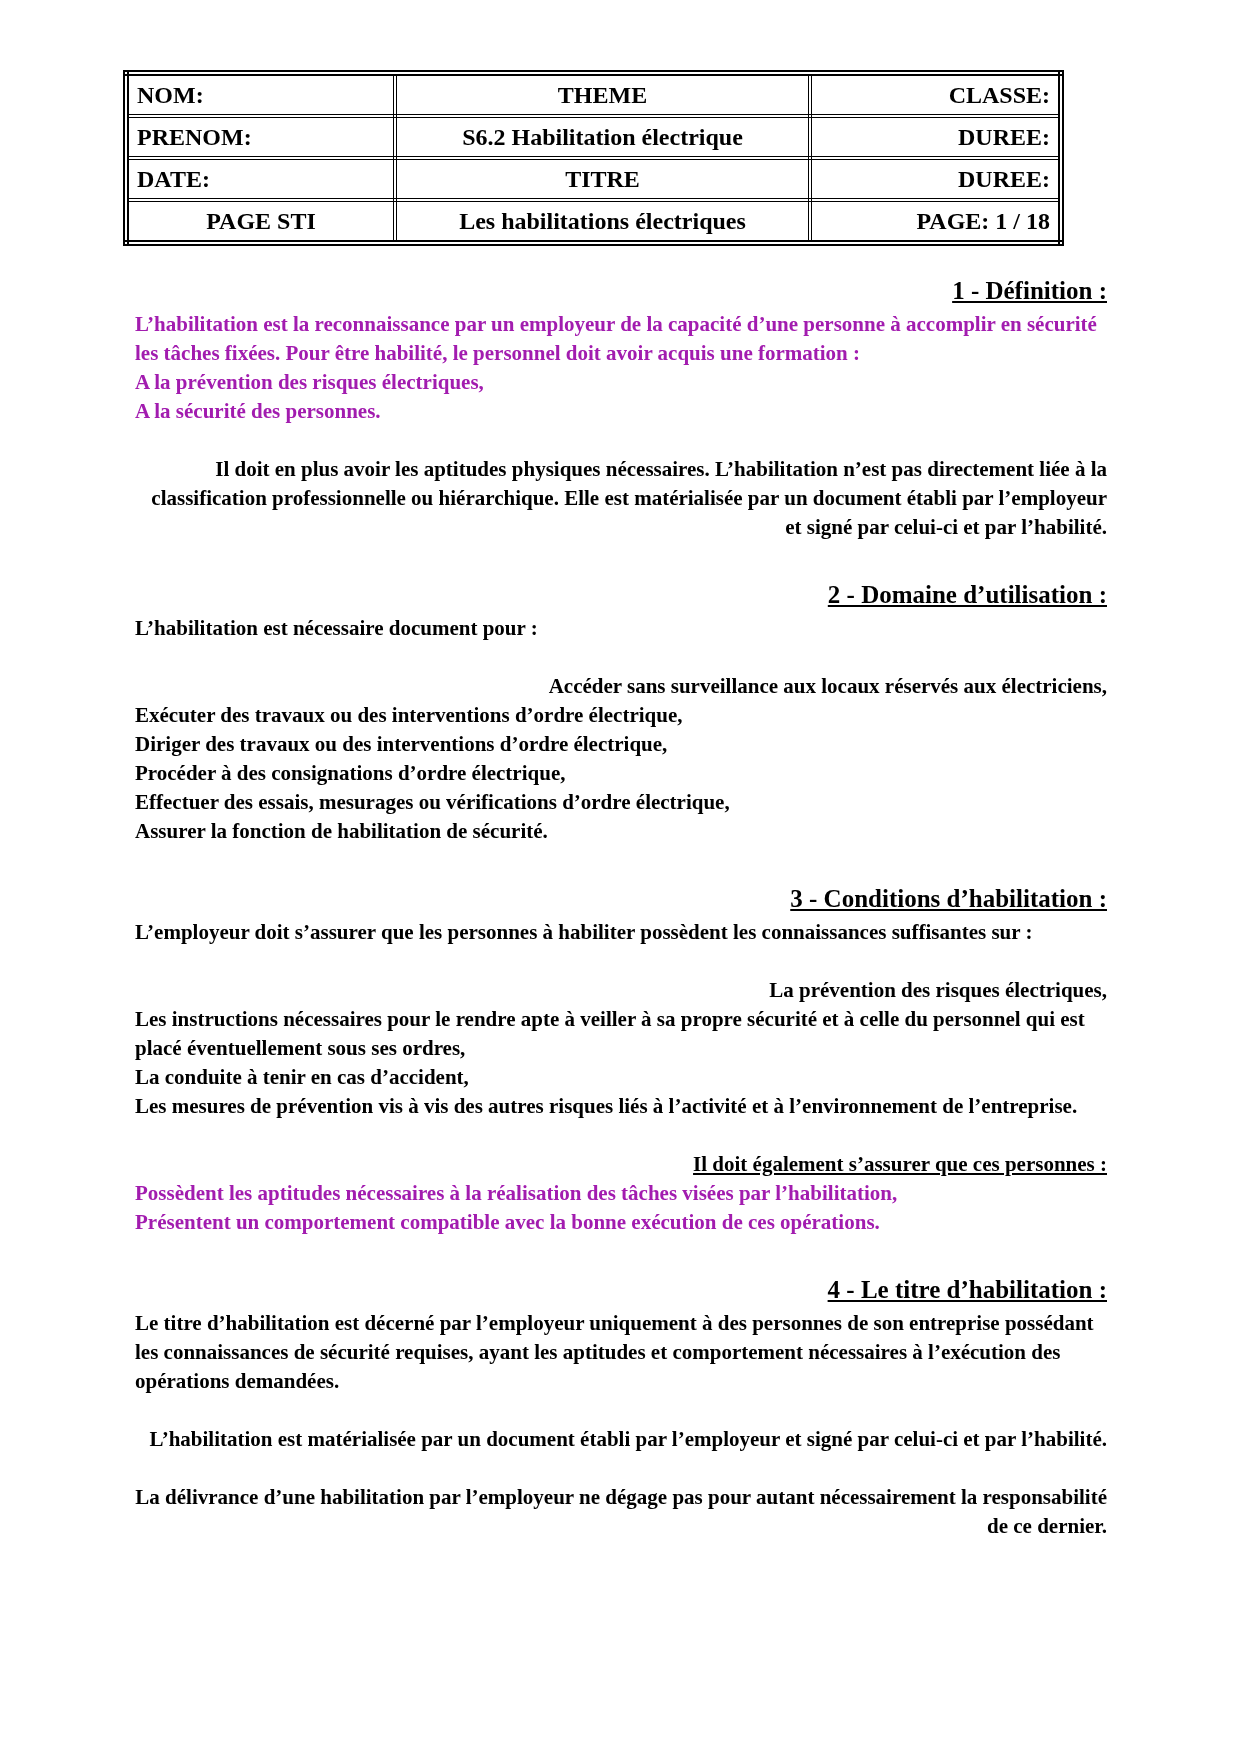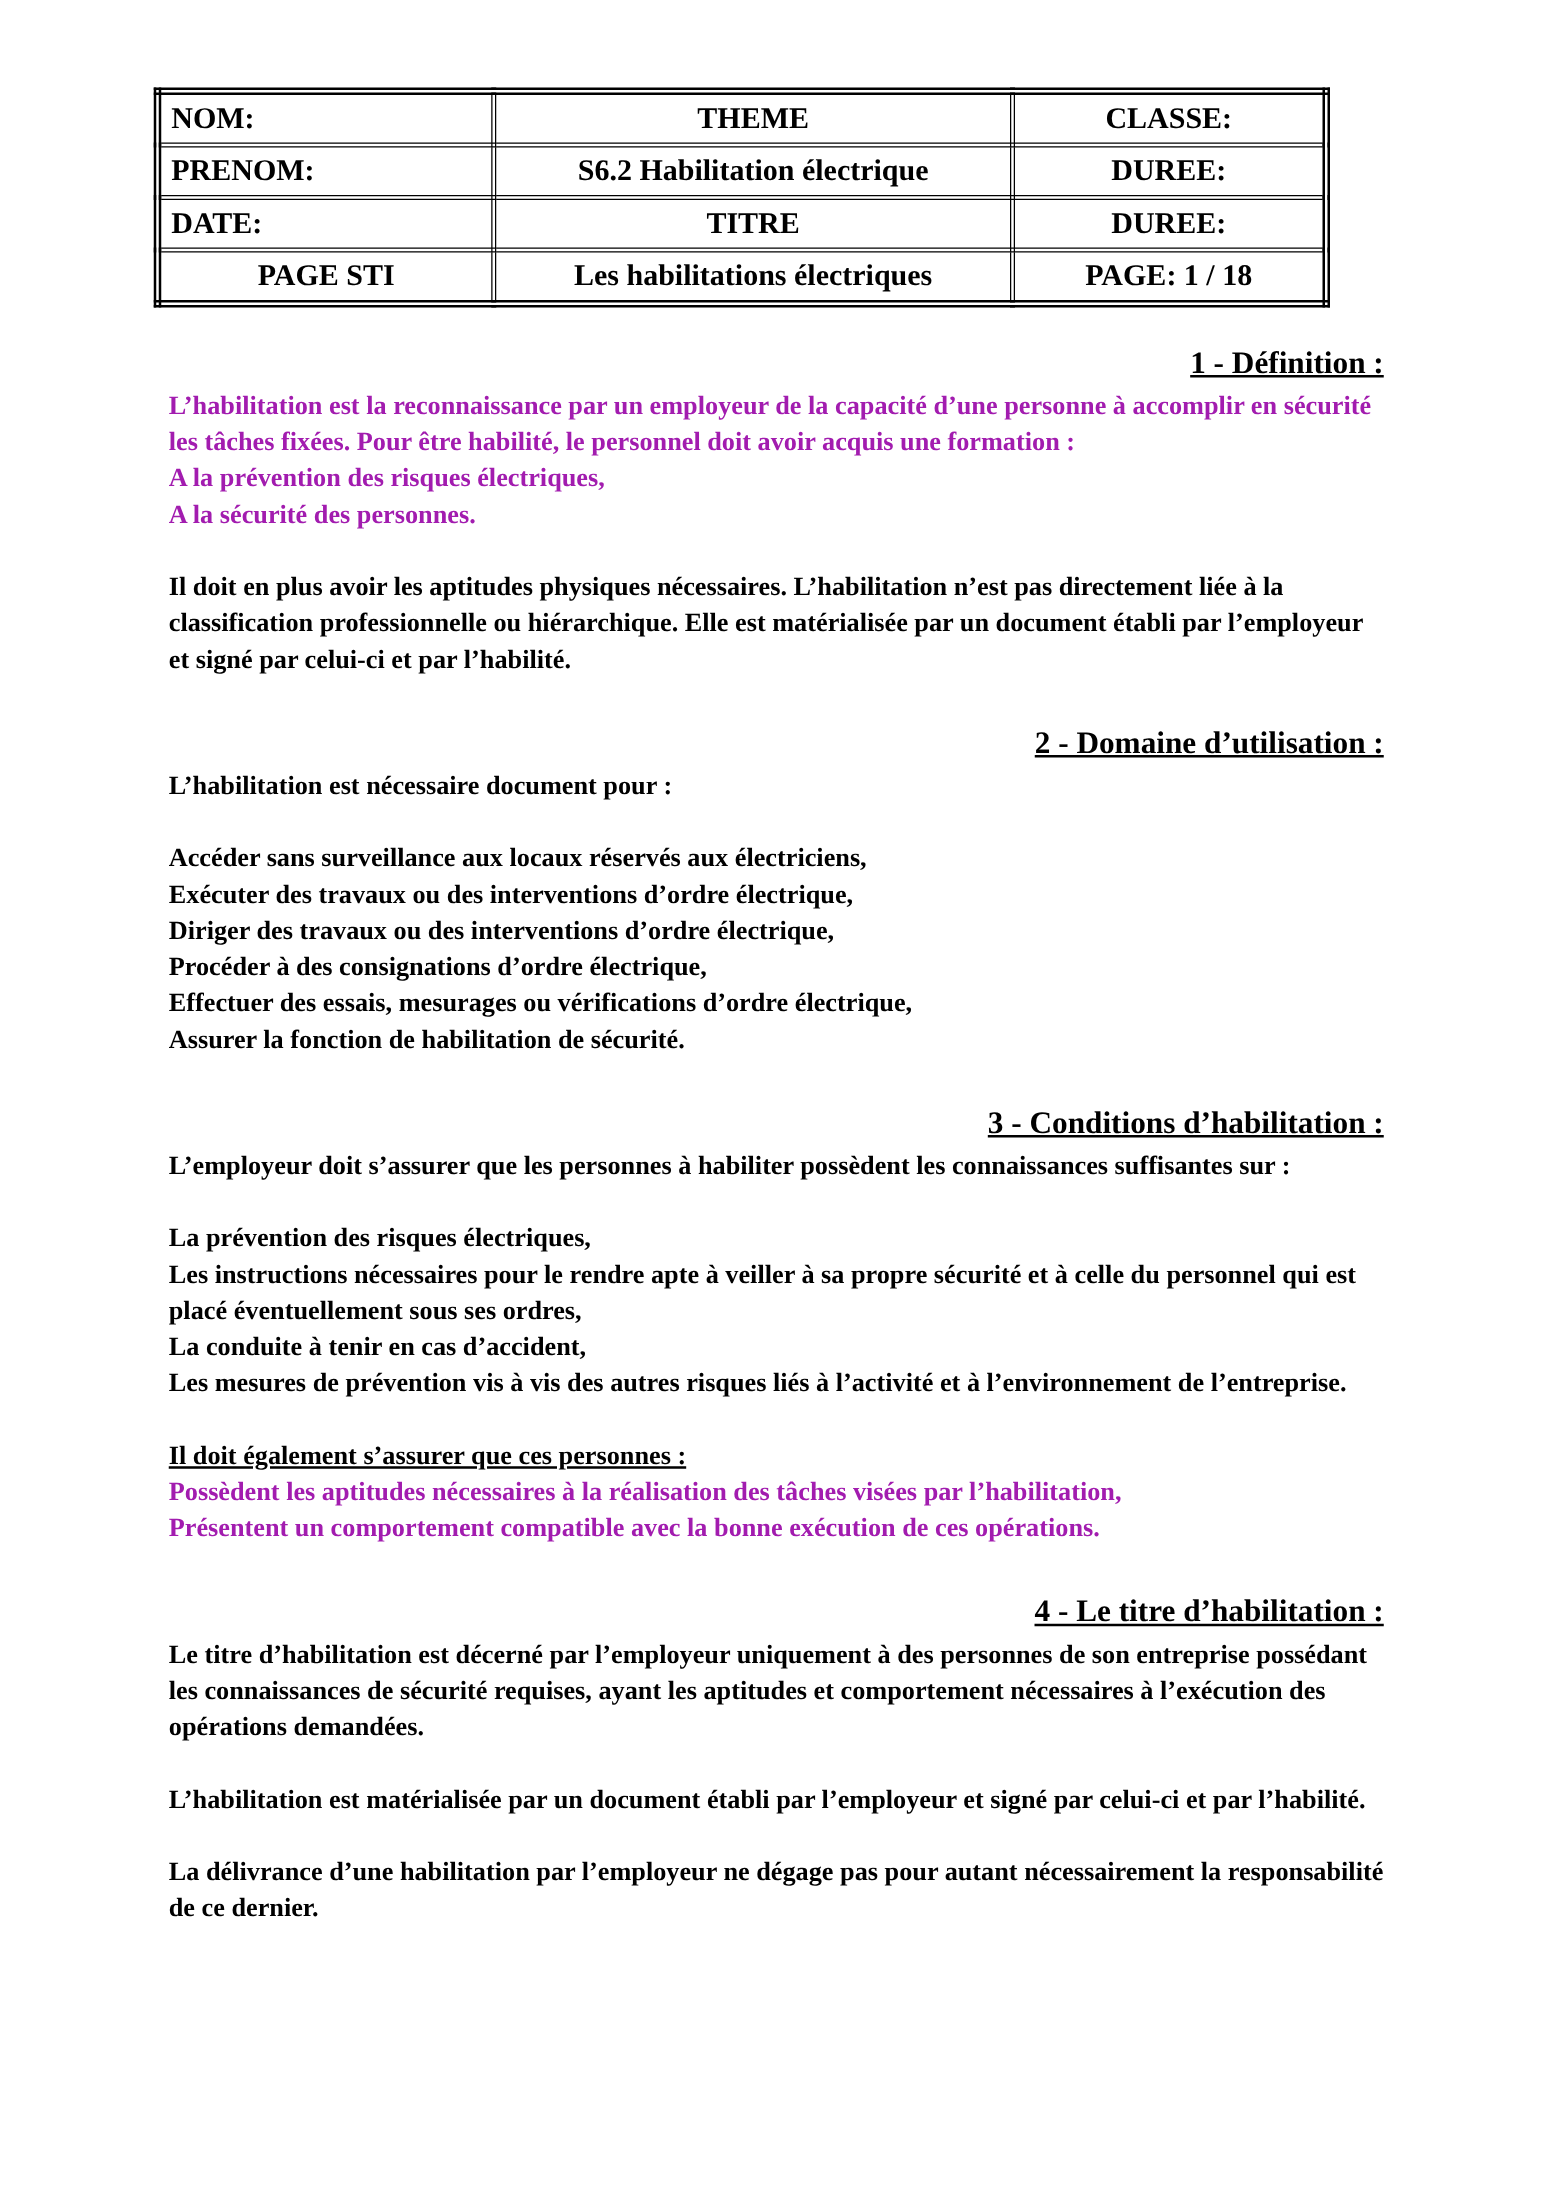--- a/index.html
+++ b/index.html
@@ -25,21 +25,21 @@
     padding: 2px 8px;
     height: 34px;
     font-size: 24px;
     font-weight: bold;
     vertical-align: middle;
     overflow: hidden;
     white-space: nowrap;
   }
   td.c-left  { width: 248px; text-align: left; }
   td.c-mid   { width: 395px; text-align: center; }
-  td.c-right { width: 230px; text-align: center; }
+  td.c-right { width: 230px; text-align: right; }
   td.center  { text-align: center; }
   td.sub     { font-size: 21px; }
   .content {
     margin-left: 12px;
     width: 972px;
   }
   h2.sec-title {
     font-size: 25px;
     font-weight: bold;
     text-decoration: underline;
@@ -48,21 +48,21 @@
     text-align: right;
   }
   h2.first { margin-top: 30px; }
   .content p {
     margin: 0;
     font-size: 21px;
     line-height: 29px;
     font-weight: bold;
   }
   p.red { color: #a21caf; }
-  p.mt  { margin-top: 29px; }
+  p.mt  { margin-top: 29px; text-align: right; }
   p.subhead { text-decoration: underline; }
 </style>
 </head>
 <body>
 
 <div class="page">
 
   <table class="header-table">
     <tbody>
         <tr>

